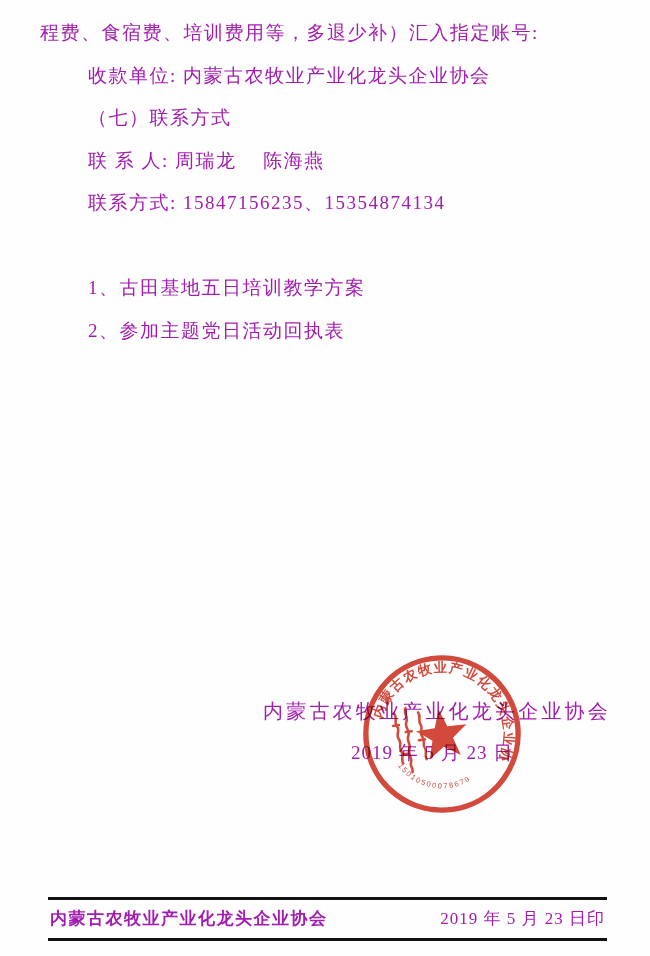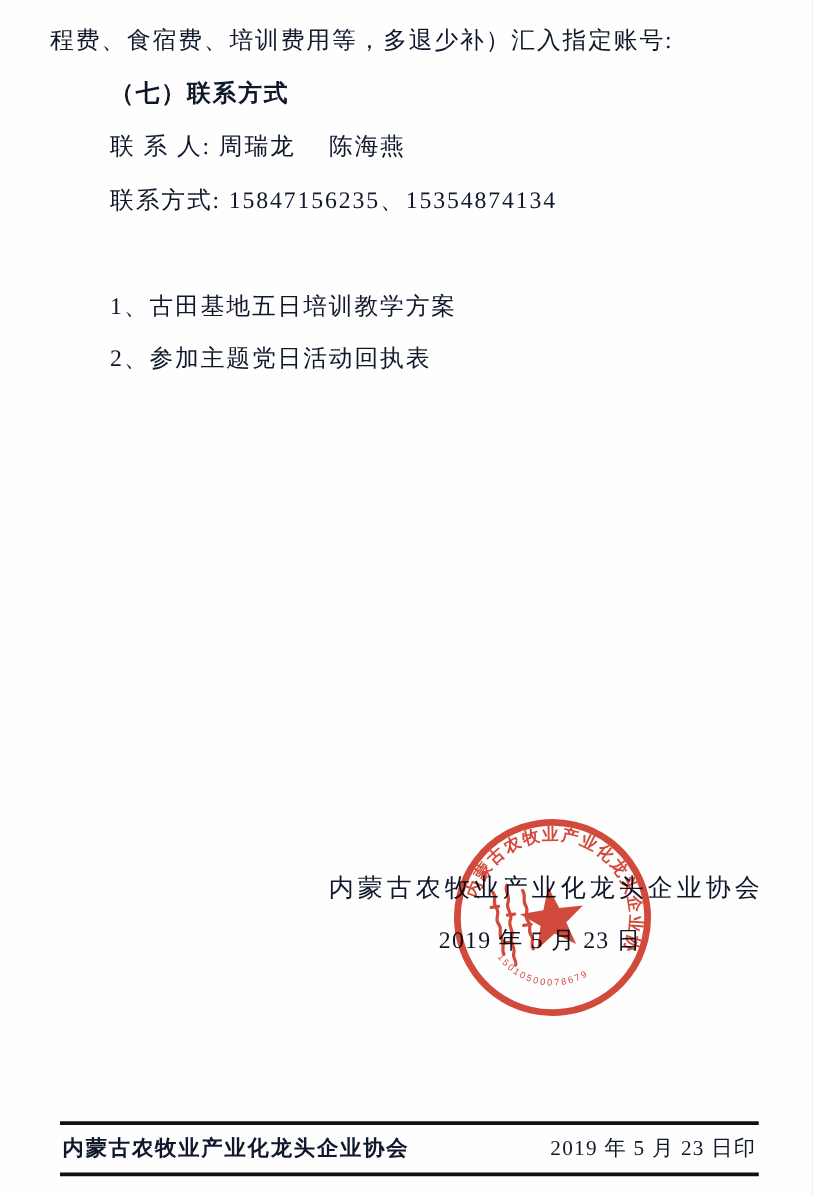--- a/index.html
+++ b/index.html
@@ -1,26 +1,26 @@
 <!DOCTYPE html>
 <html><head>
 <meta charset="utf-8">
 <style>
   html,body{margin:0;padding:0;background:#e8e8e8;}
   .page{
     position:relative;width:650px;height:956px;margin:0 auto;
     background:#fefefe;overflow:hidden;
     font-family:"Liberation Serif","DejaVu Serif",serif;
-    color:#0f172a;
+    color:#a21caf;
   }
   .doc{position:absolute;top:12px;left:0;right:0;}
   .doc p{margin:0;line-height:42.5px;font-size:19px;letter-spacing:1.5px;white-space:pre;}
   .l-intro{padding-left:40px;}
   .l-ind{padding-left:88px;}
-  .l-head{padding-left:88px;font-family:"Liberation Sans","DejaVu Sans",sans-serif;font-weight:bold;font-size:20px;letter-spacing:2px;}
+  .l-head{padding-left:88px;font-family:"Liberation Sans","DejaVu Sans",sans-serif;font-weight:normal;font-size:20px;letter-spacing:2px;}
   .spacer{height:42.5px;}
   .sign-org{
     position:absolute;top:697px;left:263px;font-size:20px;letter-spacing:3.2px;
     line-height:28px;white-space:pre;
   }
   .sign-date{
     position:absolute;top:740px;left:351px;font-size:19px;letter-spacing:1px;
     line-height:26px;white-space:pre;
   }
   .seal{
@@ -37,20 +37,21 @@
   .footer .f-date{font-size:17px;letter-spacing:1px;white-space:pre;}
 </style>
 </head>
 <body>
 
 <div class="page">
 
   <div class="doc">
     <p class="l-intro"><span>程费、食宿费、培训费用等，多退少补）汇入指定账号:</span></p>
 
+    <p class="l-ind"><span>收款单位: </span><span>内蒙古农牧业产业化龙头企业协会</span></p>
 
     <p class="l-head"><span>（七）联系方式</span></p>
 
     <p class="l-ind"><span>联 系 人: </span><span>周瑞龙　 陈海燕</span></p>
     <p class="l-ind"><span>联系方式: </span><span>15847156235、15354874134</span></p>
 
     <div class="spacer"></div>
 
     <p class="l-ind"><span>1、古田基地五日培训教学方案</span></p>
     <p class="l-ind"><span>2、参加主题党日活动回执表</span></p>

